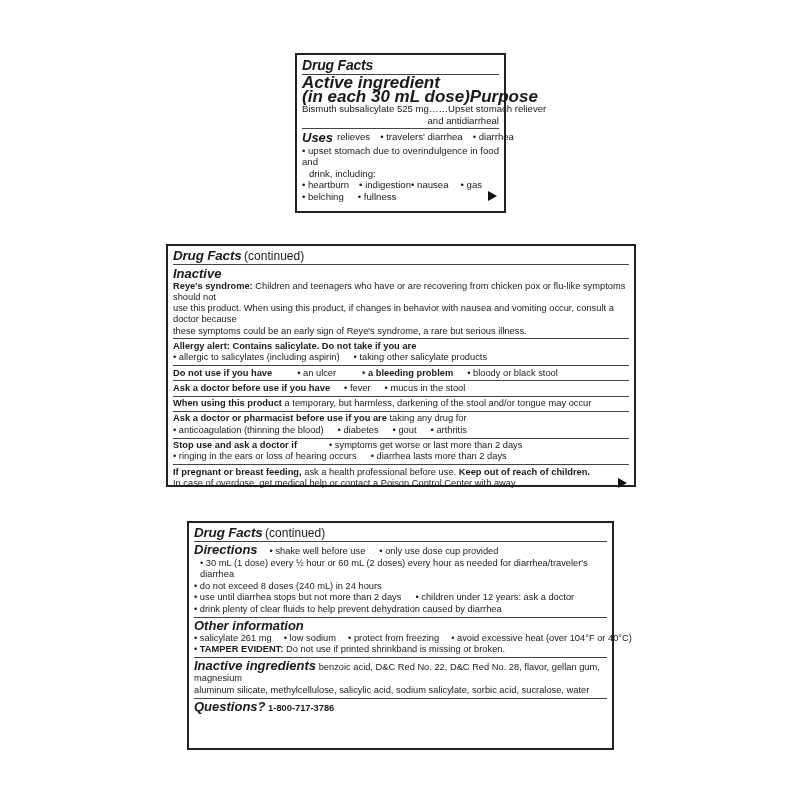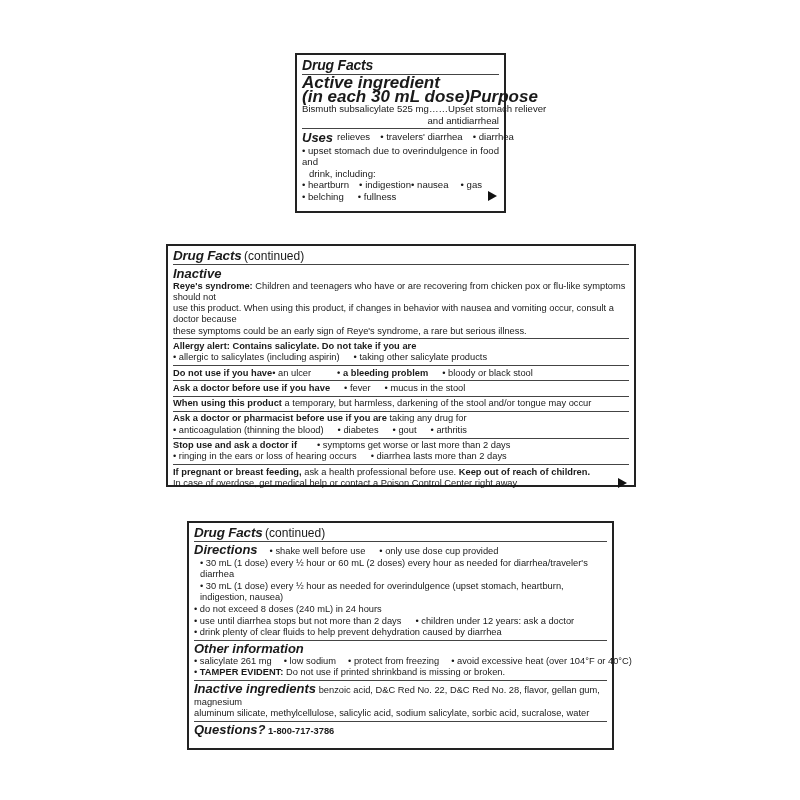--- a/index.html
+++ b/index.html
@@ -93,21 +93,21 @@
   </div>
   <div class="sec thin">
     <div class="b">Allergy alert: Contains salicylate. Do not take if you are</div>
     <div class="row">
       <span class="bul">allergic to salicylates (including aspirin)</span>
       <span class="bul" style="margin-left:14px;">taking other salicylate products</span>
     </div>
   </div>
   <div class="sec thin row">
     <span class="b">Do not use if you have</span>
-    <span class="bul" style="margin-left:0;">an ulcer</span>
+    <span class="bul" style="margin-left:25px;">an ulcer</span>
     <span class="bul" style="margin-left:26px;font-weight:bold;">a bleeding problem</span>
     <span class="bul" style="margin-left:14px;">bloody or black stool</span>
   </div>
   <div class="sec thin row">
     <span class="b">Ask a doctor before use if you have</span>
     <span class="bul" style="margin-left:14px;">fever</span>
     <span class="bul" style="margin-left:14px;">mucus in the stool</span>
   </div>
   <div class="sec thin">
     <span class="b">When using this product</span> <span>a temporary, but harmless, darkening of the stool and/or tongue may occur</span>
@@ -117,51 +117,50 @@
     <div class="row">
       <span class="bul">anticoagulation (thinning the blood)</span>
       <span class="bul" style="margin-left:14px;">diabetes</span>
       <span class="bul" style="margin-left:14px;">gout</span>
       <span class="bul" style="margin-left:14px;">arthritis</span>
     </div>
   </div>
   <div class="sec thin">
     <div class="row">
       <span class="b">Stop use and ask a doctor if</span>
-      <span class="bul" style="margin-left:20px;">symptoms get worse or last more than 2 days</span>
+      <span class="bul" style="margin-left:32px;">symptoms get worse or last more than 2 days</span>
     </div>
     <div class="row">
       <span class="bul">ringing in the ears or loss of hearing occurs</span>
       <span class="bul" style="margin-left:14px;">diarrhea lasts more than 2 days</span>
     </div>
   </div>
   <div class="sec thin" style="position:relative;">
     <div>
       <span class="b">If pregnant or breast feeding,</span>
       <span>ask a health professional before use.</span>
       <span class="b">Keep out of reach of children.</span>
     </div>
-    <div>In case of overdose, get medical help or contact a Poison Control Center right away.</div>
+    <div>In case of overdose, get medical help or contact a Poison Control Center with away.</div>
     <span class="arrow" style="right:2px; bottom:3px;"></span>
   </div>
 </div>
 
 <div id="p3" class="panel">
   <div class="rule">
     <span class="df-title">Drug Facts</span>
     <span class="df-cont" style="font-size:12px;">(continued)</span>
   </div>
   <div class="sec">
     <div class="row" style="align-items:baseline;">
       <span class="hdr">Directions</span>
       <span class="bul" style="margin-left:12px;">shake well before use</span>
       <span class="bul" style="margin-left:14px;">only use dose cup provided</span>
     </div>
     <div class="bul indent">30 mL (1 dose) every ½ hour or 60 mL (2 doses) every hour as needed for diarrhea/traveler's diarrhea</div>
-    <div class="bul indent">30 mL (1 dose) every ½ hour as needed for overindulgence (upset stomach, heartburn, indigestion, nausea)</div>
     <div class="bul">do not exceed 8 doses (240 mL) in 24 hours</div>
     <div class="row">
       <span class="bul">use until diarrhea stops but not more than 2 days</span>
       <span class="bul" style="margin-left:14px;">children under 12 years: ask a doctor</span>
     </div>
     <div class="bul">drink plenty of clear fluids to help prevent dehydration caused by diarrhea</div>
   </div>
   <div class="sec thin">
     <div class="hdr">Other information</div>
     <div class="row">

